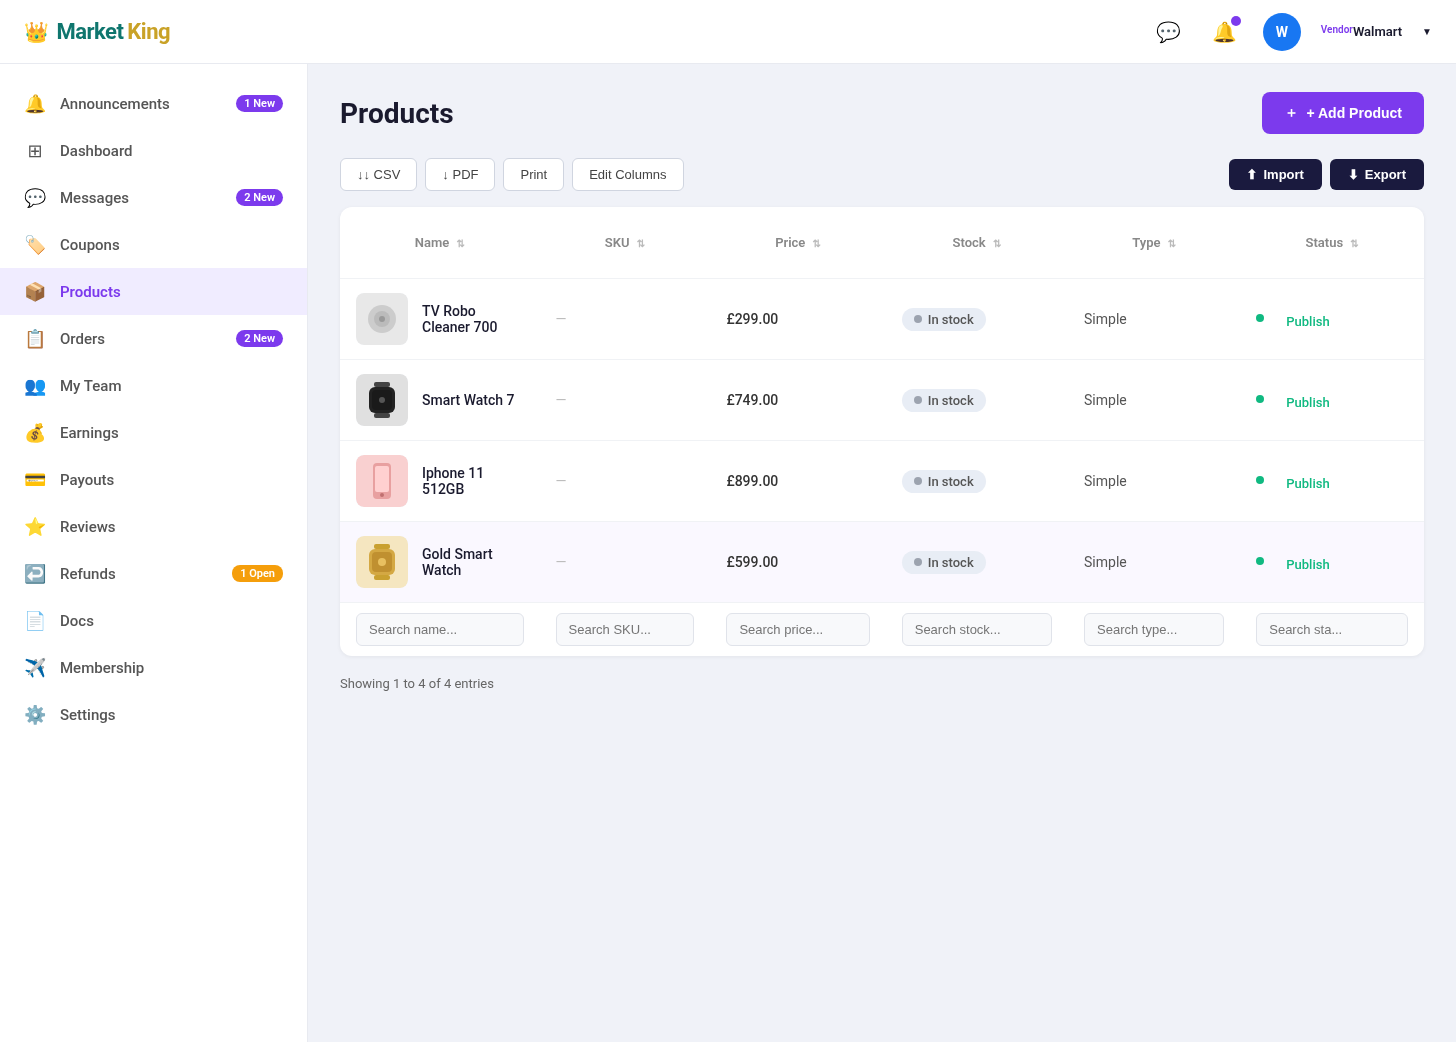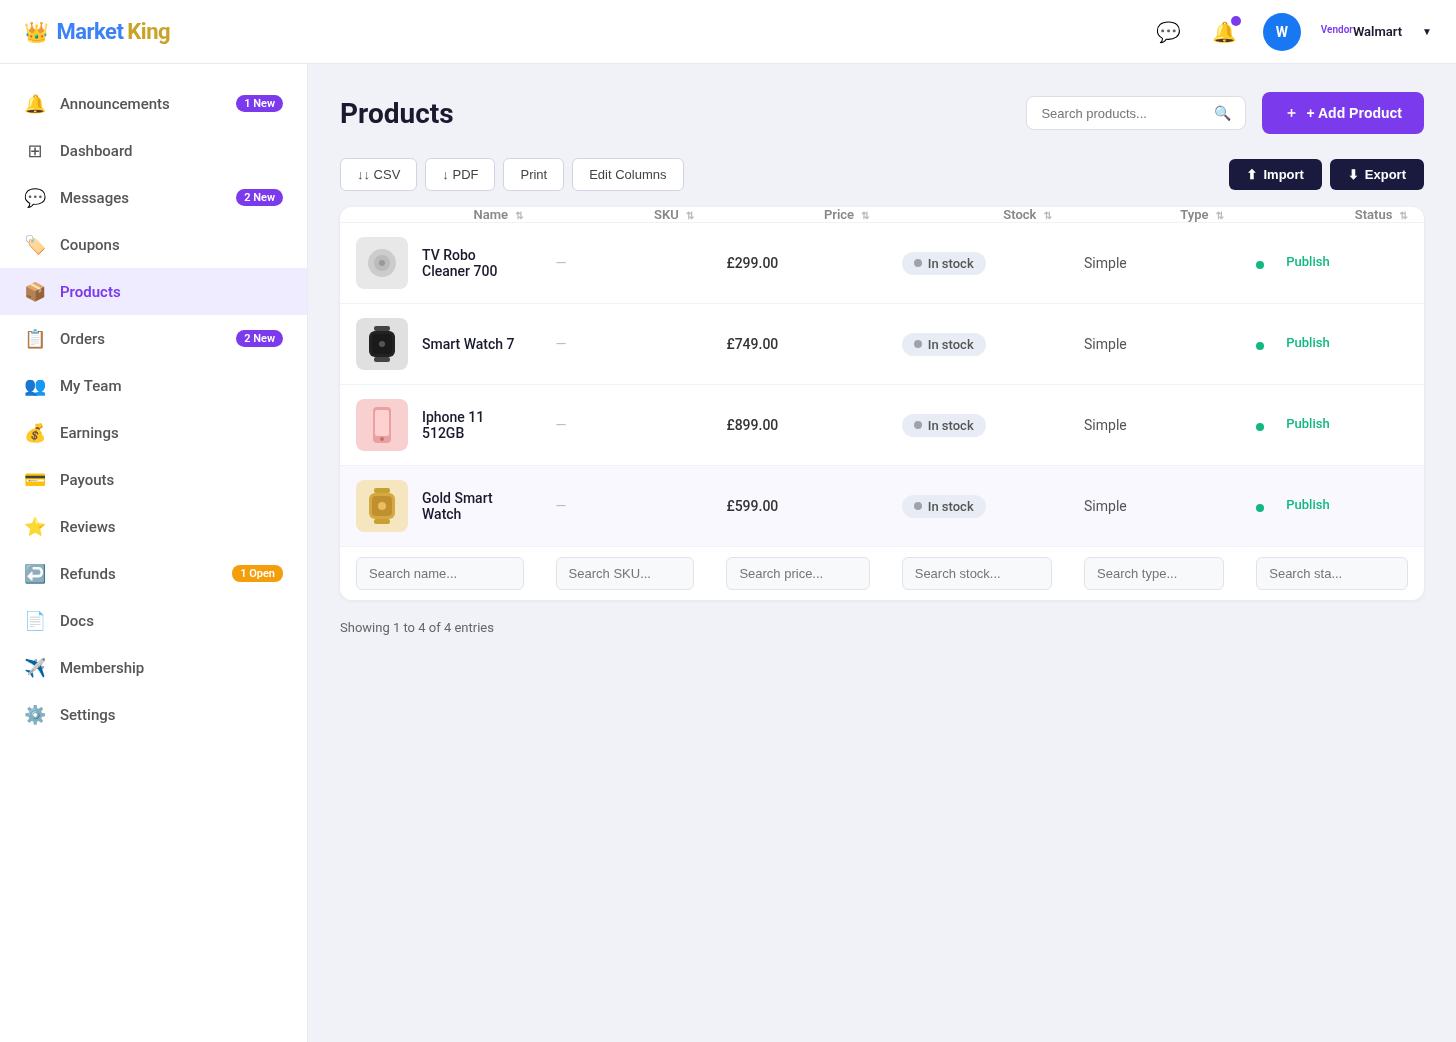--- a/index.html
+++ b/index.html
@@ -20,21 +20,21 @@
     }
     .logo {
       display: flex;
       align-items: center;
       gap: 4px;
       font-size: 22px;
       font-weight: 700;
       color: #1a1a2e;
       letter-spacing: -0.5px;
     }
-    .logo span.market { color: #3b82f6; }
+    .logo span.market { color: #0f766e; }
     .logo span.king { color: #c9a227; }
     .logo-crown { font-size: 20px; margin-right: 4px; }
     .header-right {
       display: flex;
       align-items: center;
       gap: 20px;
     }
     .header-icon-btn {
       background: none;
       border: none;
@@ -240,22 +240,22 @@
       background: #fff;
       border-radius: 12px;
       overflow: hidden;
       box-shadow: 0 1px 4px rgba(0,0,0,0.06);
     }
     .products-table {
       width: 100%;
       border-collapse: collapse;
     }
     .products-table thead th {
-      padding: 0 16px;
-      text-align: right;
+      padding: 28px 16px;
+      text-align: center;
       font-size: 13px;
       font-weight: 600;
       color: #888;
       border-bottom: 1px solid #f0f2f5;
       white-space: nowrap;
     }
     .sort-icon { font-size: 10px; margin-left: 4px; color: #bbb; }
     .products-table tbody tr {
       border-bottom: 1px solid #f0f2f5;
     }
@@ -297,21 +297,21 @@
       font-weight: 500;
     }
     .stock-dot {
       width: 8px; height: 8px;
       border-radius: 50%;
       background: #9ca3af;
     }
     .type-text { color: #555; }
     .status-badge {
       display: inline-flex;
-      align-items: flex-end;
+      align-items: flex-start;
       gap: 22px;
       font-size: 13px;
       color: #10b981;
       font-weight: 500;
     }
     .status-dot {
       width: 8px; height: 8px;
       border-radius: 50%;
       background: #10b981;
     }
@@ -454,24 +454,20 @@
       <span class="sidebar-icon">⚙️</span>
       <span class="sidebar-label">Settings</span>
     </div>
   </aside>
 
   <main class="main">
 
     <div class="page-header">
       <h1 class="page-title">Products</h1>
       <div class="page-header-right">
-        <div class="search-products">
-          <input type="text" placeholder="Search products..." style="">
-          <span class="search-icon-small">🔍</span>
-        </div>
         <button class="add-product-btn">
           <span>＋</span>
           <span>+ Add Product</span>
         </button>
       </div>
     </div>
 
     <div class="toolbar">
       <div class="toolbar-left">
         <button class="toolbar-btn">

